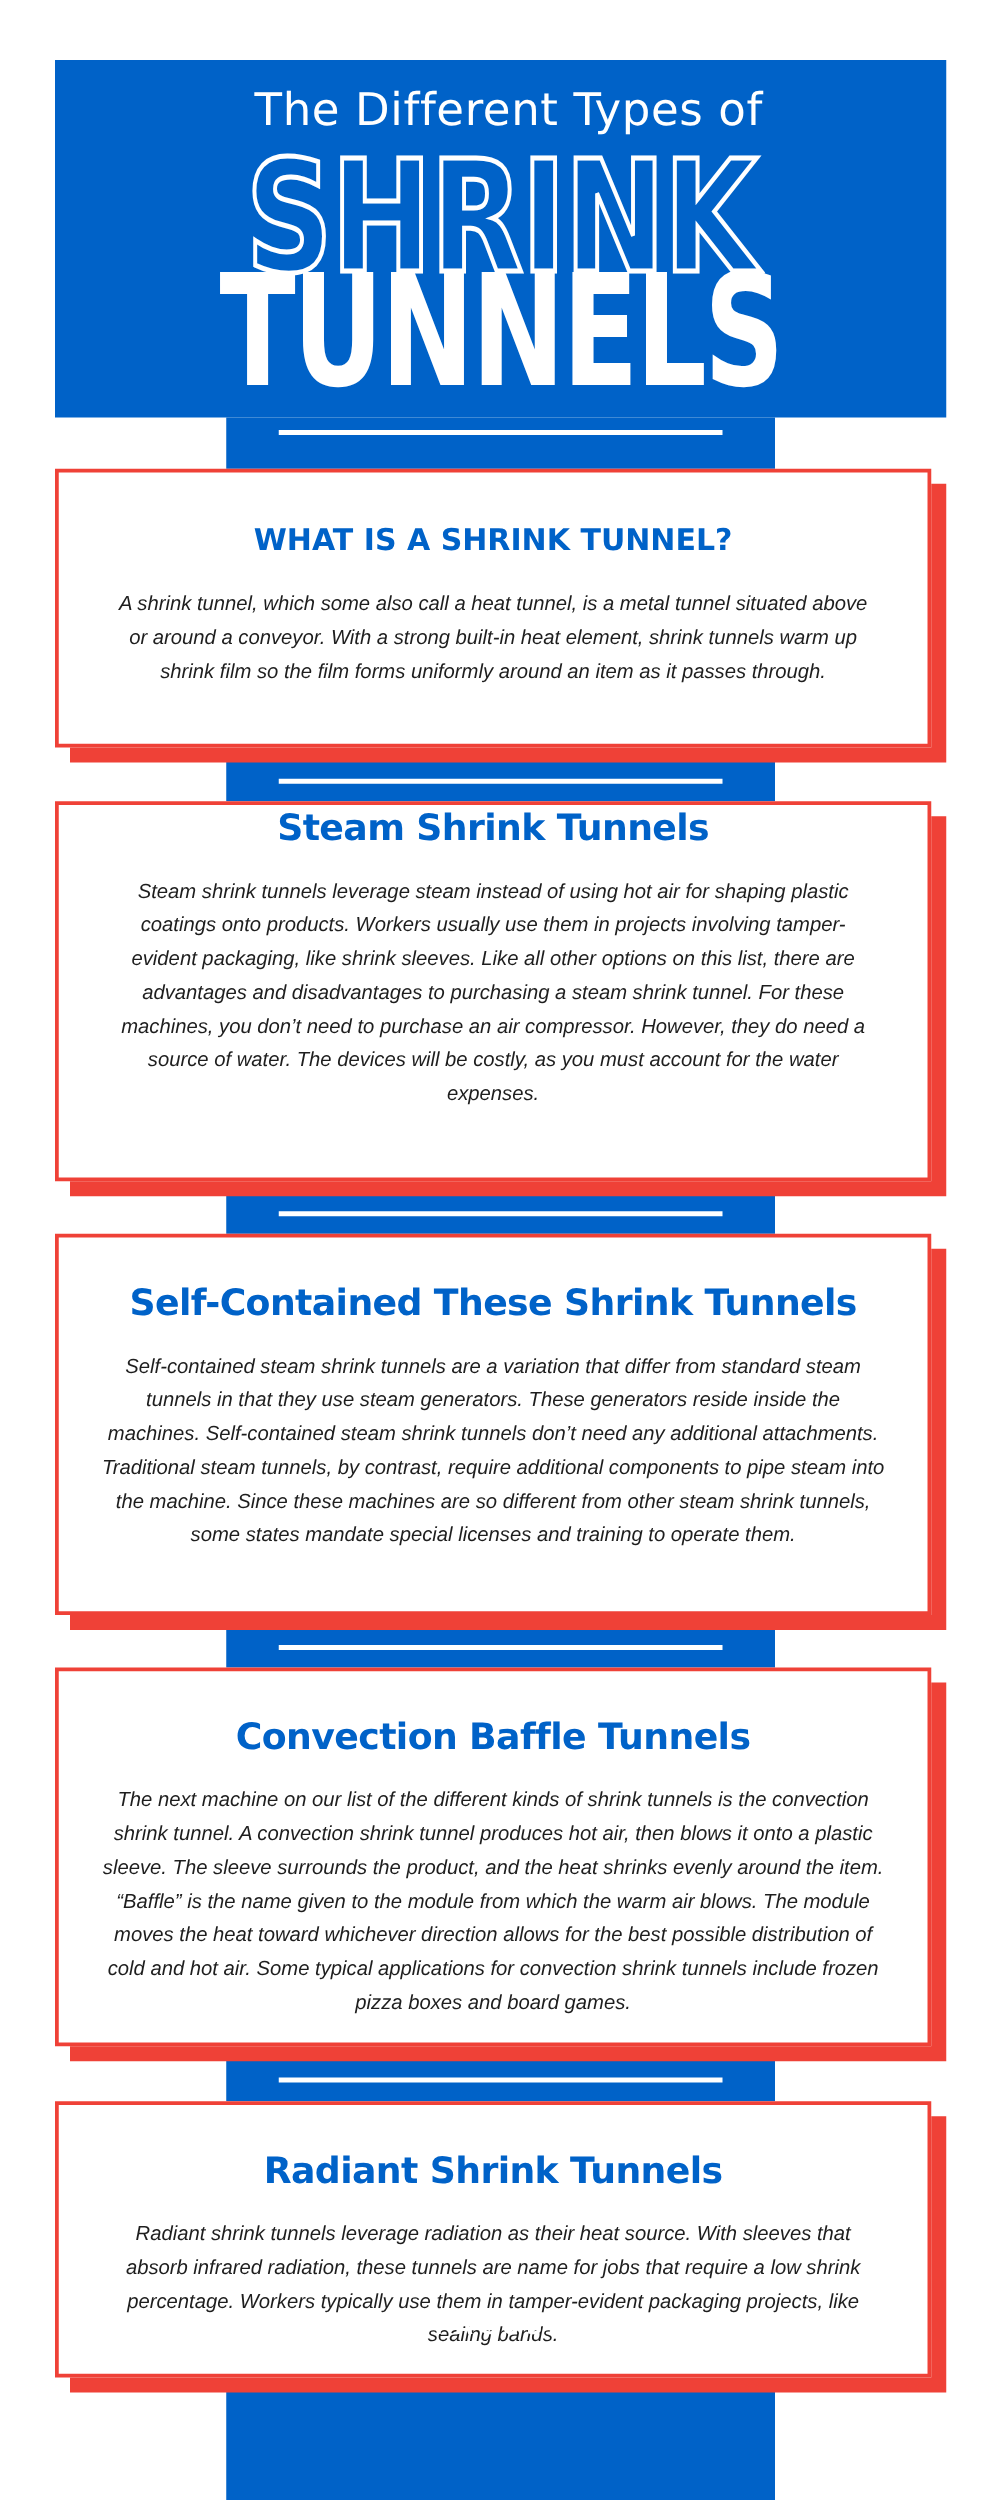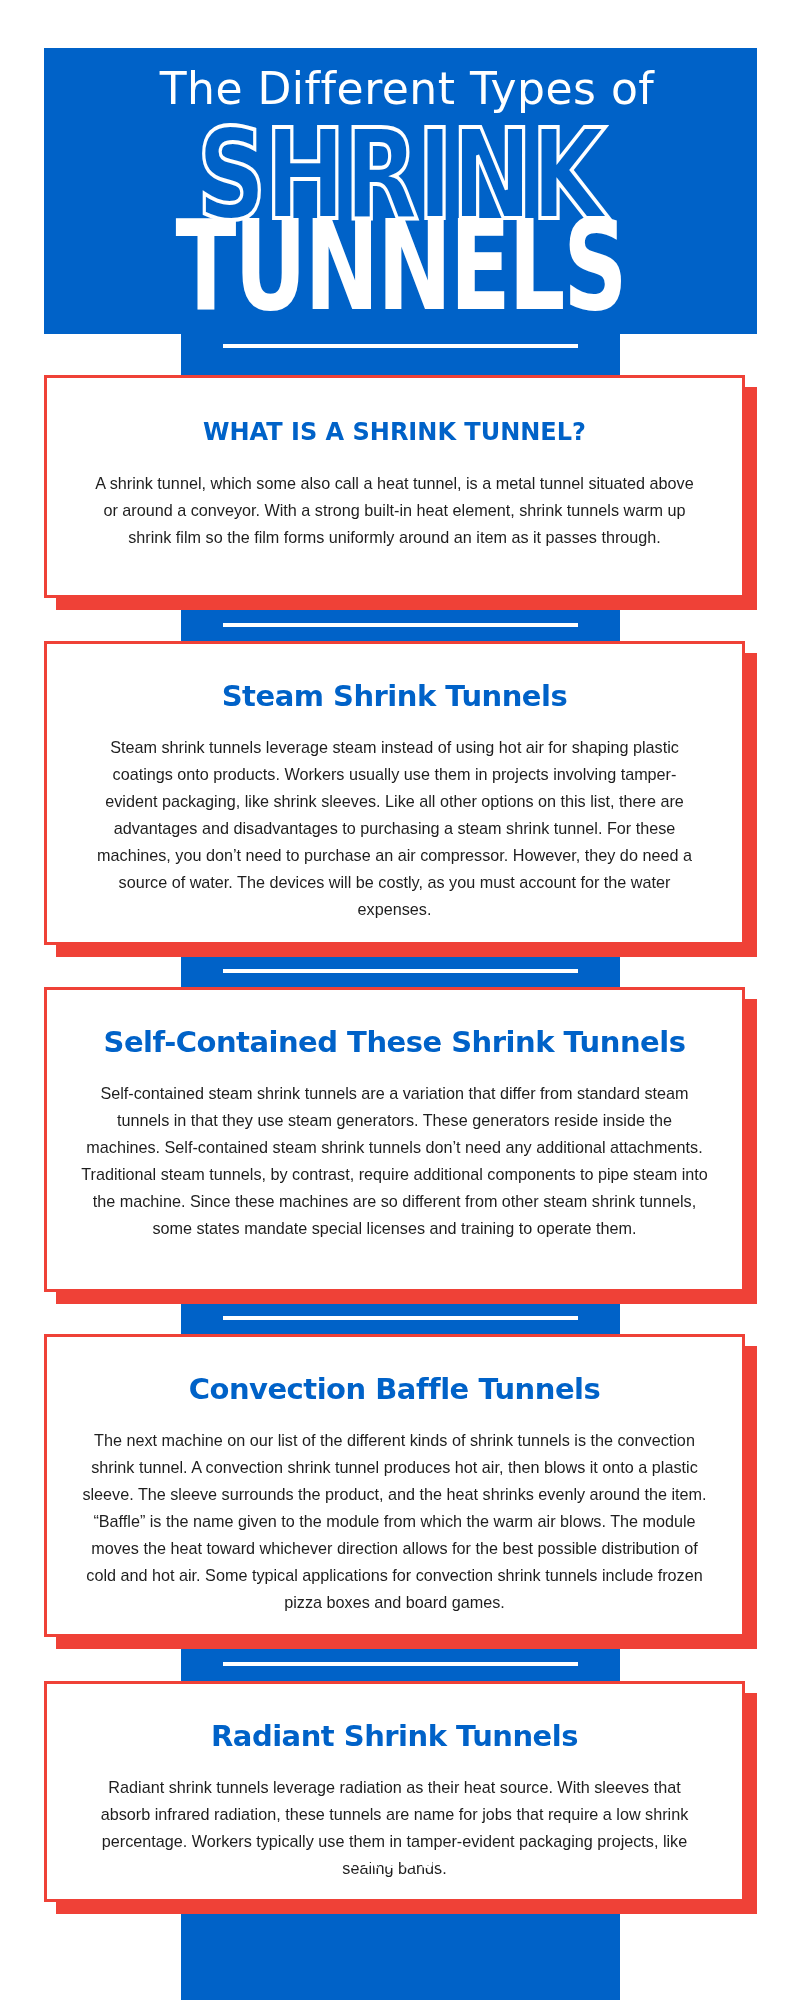--- a/index.html
+++ b/index.html
@@ -8,21 +8,21 @@
     background: #ffffff;
     font-family: "DejaVu Sans", sans-serif;
   }
   .header {
     position: absolute; left: 44px; top: 48px; width: 713px; height: 286px;
     background: #0062c8;
   }
   .header-line1 {
     position: absolute; left: 0; right: 0; top: 14px;
     text-align: center; color: #ffffff;
-    font-family: "DejaVu Sans", sans-serif; font-size: 44px; font-weight: normal;
+    font-family: "DejaVu Sans", sans-serif; font-size: 36px; font-weight: normal;
     letter-spacing: 0.5px; line-height: 54px; padding-left: 13px;
   }
   .header-line2 {
     position: absolute; left: 0; right: 0; top: 62px;
     text-align: center; color: transparent;
     -webkit-text-stroke: 4px #ffffff;
     font-family: "DejaVu Sans", sans-serif; font-weight: bold; font-size: 124px;
     line-height: 130px; letter-spacing: -2px;
     transform: scaleX(0.78); transform-origin: center;
   }
@@ -49,21 +49,21 @@
     box-sizing: content-box;
   }
   .card h2 {
     margin: 0; text-align: center; color: #0062c8;
     font-family: "DejaVu Sans", sans-serif; font-weight: bold;
     font-size: 29px; line-height: 36px; letter-spacing: -0.5px;
   }
   .card h2.caps { font-size: 24px; letter-spacing: 0px; }
   .card p {
     margin: 0; text-align: center; color: #1e1e1e;
-    font-family: "Liberation Sans", sans-serif; font-size: 16.2px; line-height: 27px;
+    font-family: "Liberation Sans", sans-serif; font-size: 16.2px; line-height: 27px; font-style: italic;
   }
   .footer-text {
     position: absolute; left: 181px; width: 439px; top: 1850px;
     text-align: center; color: #ffffff;
     font-family: "DejaVu Sans", sans-serif; font-weight: bold;
     font-size: 18px; letter-spacing: 5px; line-height: 24px;
   }
 </style>
 </head>
 <body>
@@ -83,21 +83,21 @@
 <div class="divider" style="top:1662px"></div>
 
 <div class="card-shadow" style="left:56px; top:387px; width:701px; height:223px;"></div>
 <div class="card" style="top:375px; height:217px;">
   <h2 class="caps" style="margin-top:36px;">WHAT IS A SHRINK TUNNEL?</h2>
   <p style="margin:20px 48px 0;">A shrink tunnel, which some also call a heat tunnel, is a metal tunnel situated above or around a conveyor. With a strong built-in heat element, shrink tunnels warm up shrink film so the film forms uniformly around an item as it passes through.</p>
 </div>
 
 <div class="card-shadow" style="left:56px; top:653px; width:701px; height:304px;"></div>
 <div class="card" style="top:641px; height:298px;">
-  <h2 style="margin-top:34px;">Steam Shrink Tunnels</h2>
+  <h2 style="">Steam Shrink Tunnels</h2>
   <p style="margin:20px 40px 0;">Steam shrink tunnels leverage steam instead of using hot air for shaping plastic coatings onto products. Workers usually use them in projects involving tamper-evident packaging, like shrink sleeves. Like all other options on this list, there are advantages and disadvantages to purchasing a steam shrink tunnel. For these machines, you don’t need to purchase an air compressor. However, they do need a source of water. The devices will be costly, as you must account for the water expenses.</p>
 </div>
 
 <div class="card-shadow" style="left:56px; top:999px; width:701px; height:305px;"></div>
 <div class="card" style="top:987px; height:299px;">
   <h2 style="margin-top:34px;">Self-Contained These Shrink Tunnels</h2>
   <p style="margin:20px 34px 0;">Self-contained steam shrink tunnels are a variation that differ from standard steam tunnels in that they use steam generators. These generators reside inside the machines. Self-contained steam shrink tunnels don’t need any additional attachments. Traditional steam tunnels, by contrast, require additional components to pipe steam into the machine. Since these machines are so different from other steam shrink tunnels, some states mandate special licenses and training to operate them.</p>
 </div>
 
 <div class="card-shadow" style="left:56px; top:1346px; width:701px; height:303px;"></div>

